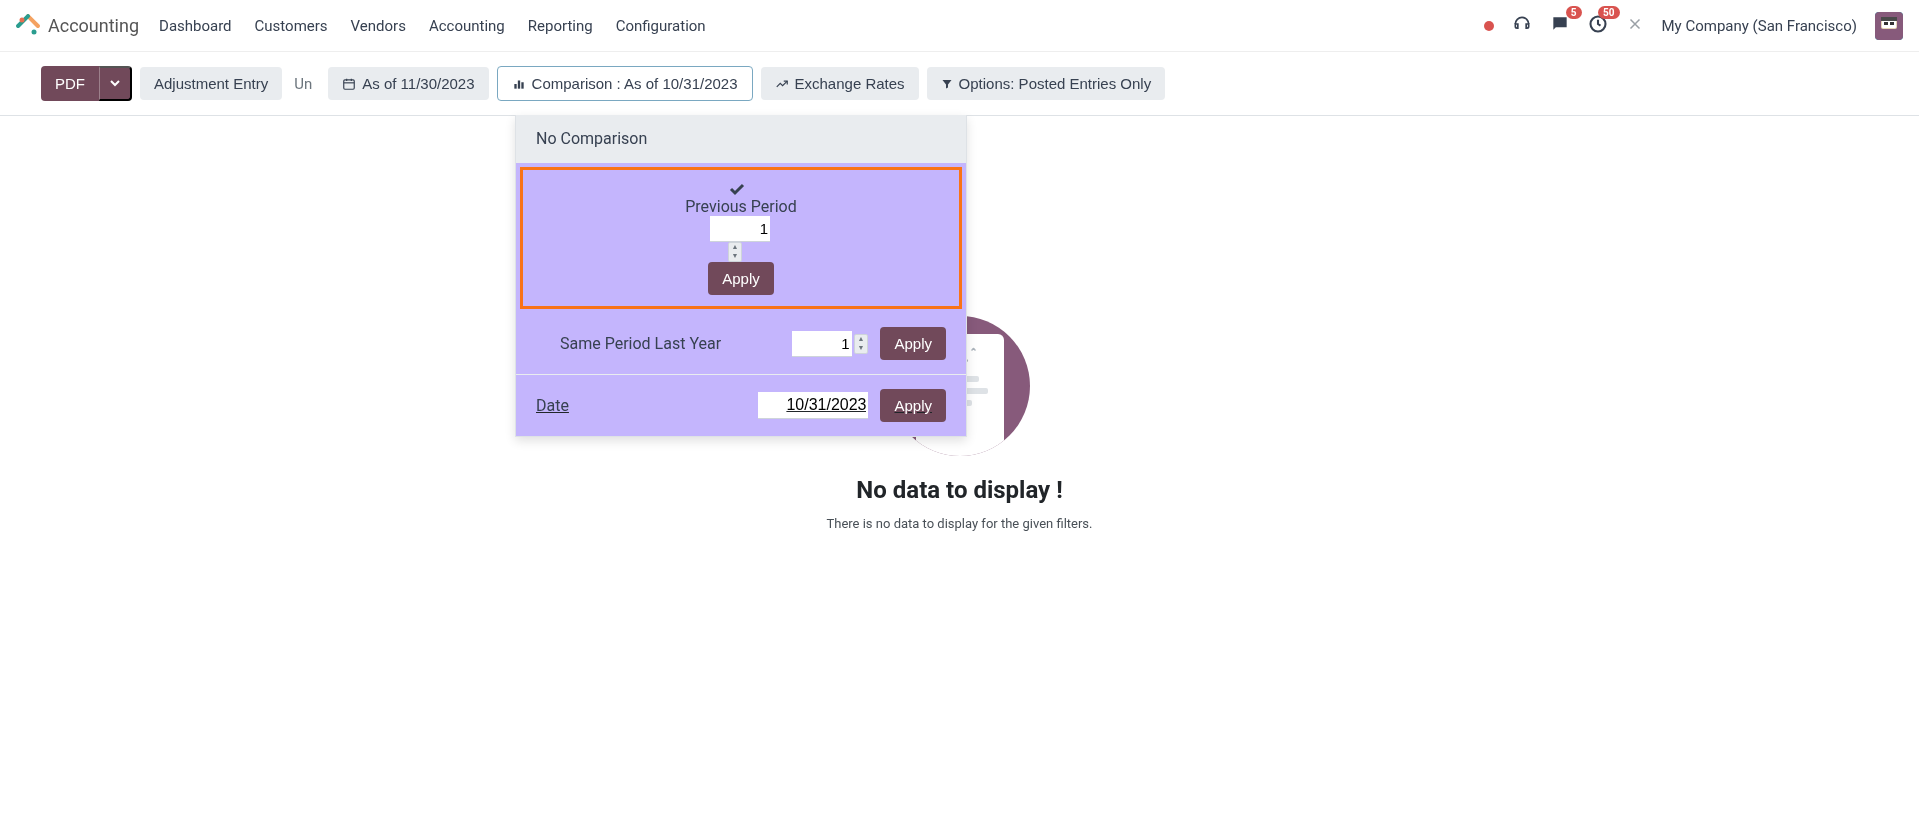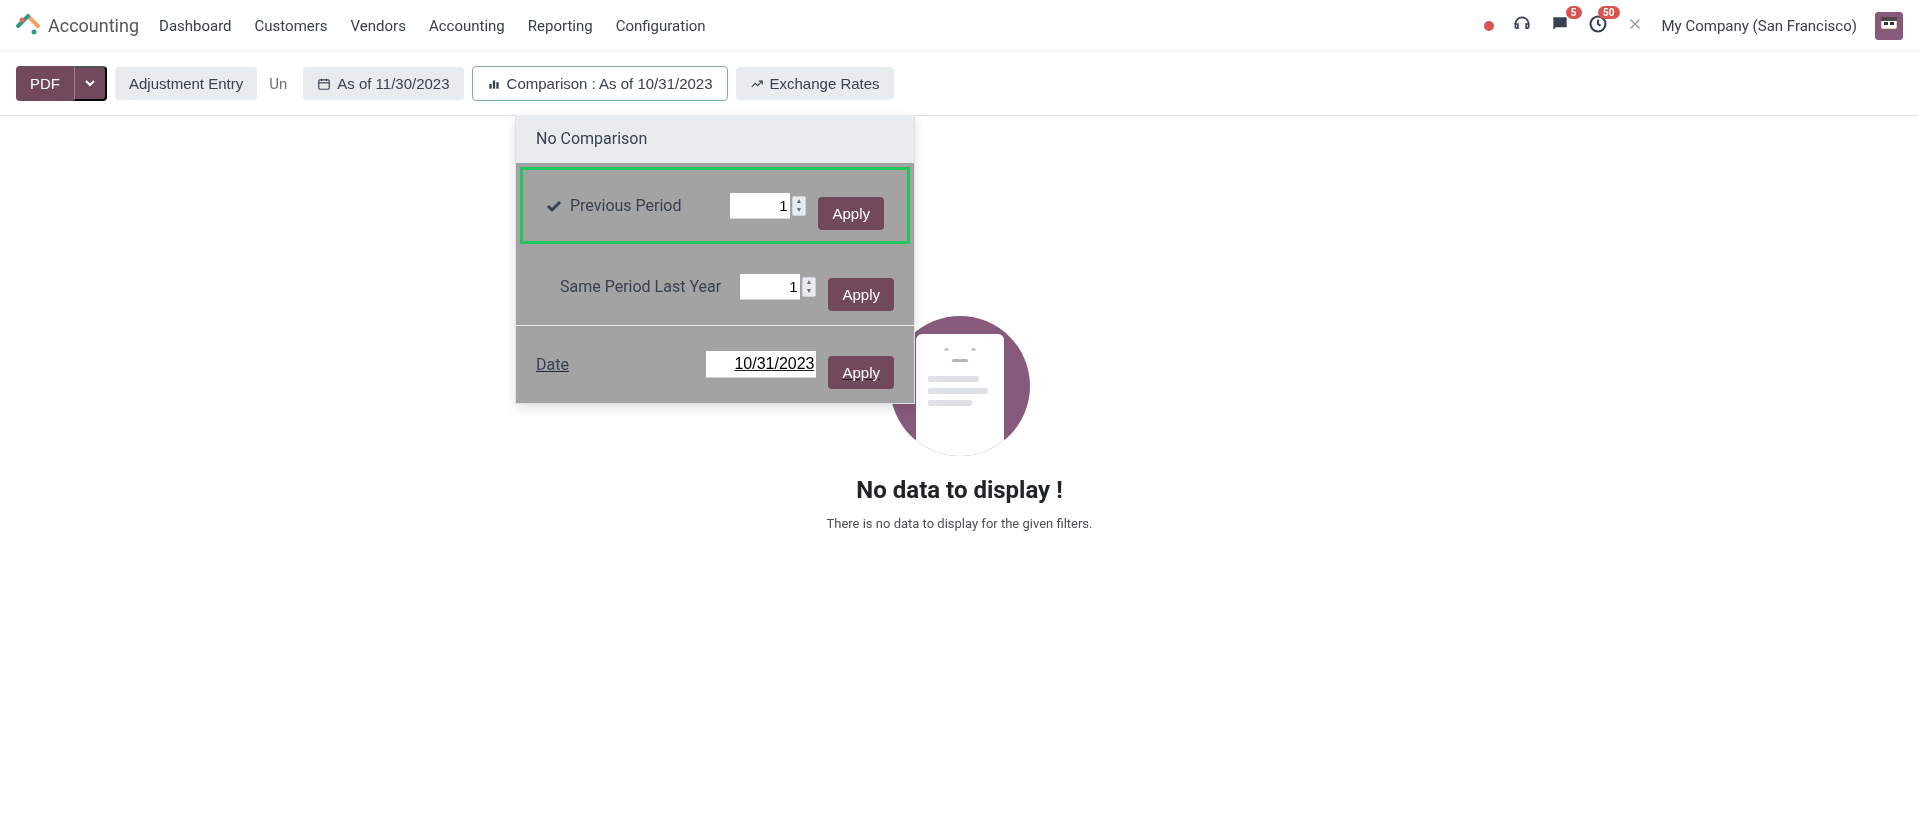--- a/index.html
+++ b/index.html
@@ -17,40 +17,40 @@
 .icon-btn { position: relative; cursor: pointer; color: #374151; }
 .badge { position: absolute; top: -8px; right: -12px; background: #d9534f; color: #fff; font-size: 10px; font-weight: bold; padding: 1px 5px; border-radius: 10px; }
 .company { font-size: 15px; color: #374151; }
 .avatar { width: 28px; height: 28px; border-radius: 4px; background: #17a2b8; display: flex; align-items: center; justify-content: center; overflow: hidden; }
 
 
 .toolbar { display: flex; align-items: center; gap: 8px; padding: 14px 16px; border-bottom: 1px solid #dee2e6; position: relative; }
 .btn { display: inline-flex; align-items: center; gap: 6px; padding: 8px 14px; border: none; border-radius: 4px; font-size: 15px; cursor: pointer; }
 .btn-primary { background: #71495a; color: #fff; }
 .btn-split { display: inline-flex; }
-.btn-split .btn-primary { border-radius: 4px 0 0 4px; }
+.btn-split .btn-primary { border-radius: 4px 0 0 4px; margin-left: 25px; }
 .btn-split .caret { background: #71495a; color: #fff; border-left: 1px solid rgba(255,255,255,0.3); padding: 8px 10px; border-radius: 0 4px 4px 0; cursor: pointer; }
 .btn-light { background: #e9ecef; color: #374151; }
 .btn-outline { background: #fff; border: 1px solid #7aa8c1; color: #374151; }
 .label-text { font-size: 15px; color: #6c757d; margin-left: 4px; margin-right: 8px; }
 
 
-.dropdown-panel { position: absolute; top: 100%; left: 515px; width: 400px; background: #a3a3a3; border: 1px solid #dee2e6; border-top: none; box-shadow: 0 4px 10px rgba(0,0,0,0.12); z-index: 100; }
+.dropdown-panel { position: absolute; top: 100%; left: 515px; width: 452px; background: #c4b5fd; border: 1px solid #dee2e6; border-top: none; box-shadow: 0 4px 10px rgba(0,0,0,0.12); z-index: 100; }
 .panel-row { display: flex; align-items: center; padding: 14px 20px; border-bottom: 1px solid #e9ecef; }
 .panel-row:last-child { border-bottom: none; text-decoration: underline; }
 .panel-row.header-row { background: #e9ecef; font-size: 16px; color: #374151; }
-.panel-row.highlighted { border: 3px solid #22c55e; margin: 4px; padding: 11px 23px; }
+.panel-row.highlighted { border: 3px solid #f97316; margin: 4px; padding: 11px 23px; flex-direction: column; }
 .row-check { width: 16px; height: 16px; margin-right: 8px; color: #374151; visibility: hidden; }
 .panel-row.selected .row-check { visibility: visible; }
 .row-label { flex: 1; font-size: 16px; color: #374151; }
 .row-input { width: 60px; text-align: right; border: none; border-bottom: 1px solid #ced4da; font-size: 15px; padding: 4px 2px; margin-right: 2px; }
 .spinner { display: flex; flex-direction: column; background: #e9ecef; border: 1px solid #ced4da; border-radius: 2px; margin-right: 12px; }
 .spinner span { font-size: 7px; line-height: 7px; padding: 1px 3px; cursor: pointer; color: #6c757d; }
 .date-input { border: none; border-bottom: 1px solid #ced4da; font-size: 16px; text-align: right; width: 110px; margin-right: 12px; padding: 4px 2px; }
-.btn-apply { background: #71495a; color: #fff; padding: 8px 14px; border: none; border-radius: 4px; font-size: 15px; cursor: pointer; margin-top: 16px; }
+.btn-apply { background: #71495a; color: #fff; padding: 8px 14px; border: none; border-radius: 4px; font-size: 15px; cursor: pointer; }
 
 
 .empty-state { display: flex; flex-direction: column; align-items: center; margin-top: 200px; }
 .empty-circle { width: 140px; height: 140px; border-radius: 50%; background: #875a7b; position: relative; overflow: hidden; margin-bottom: 20px; }
 .empty-doc { position: absolute; left: 26px; top: 18px; width: 88px; height: 140px; background: #fff; border-radius: 6px 6px 0 0; padding: 14px 12px; }
 .empty-doc .face { display: flex; justify-content: center; gap: 22px; margin-bottom: 6px; }
 .empty-doc .eye { width: 5px; height: 5px; border: 2px solid #adb5bd; border-radius: 50%; border-bottom-color: transparent; border-right-color: transparent; transform: rotate(45deg); }
 .empty-doc .mouth { width: 16px; height: 3px; background: #adb5bd; margin: 0 auto 14px; border-radius: 2px; }
 .empty-doc .line { height: 6px; background: #dee2e6; margin-bottom: 6px; border-radius: 2px; }
 .empty-doc .line.w1 { width: 80%; }
@@ -152,20 +152,26 @@
   </button>
 
   <button class="btn btn-light">
     <svg width="14" height="14" viewBox="0 0 24 24" fill="none" stroke="currentColor" stroke-width="2">
         <polyline points="3 17 9 11 13 15 21 7"></polyline>
         <polyline points="15 7 21 7 21 13"></polyline>
       </svg>
     <span>Exchange Rates</span>
   </button>
 
+  <button class="btn btn-light">
+    <svg width="12" height="12" viewBox="0 0 24 24" fill="currentColor">
+        <path d="M3 4h18l-7 9v6l-4 2v-8L3 4z"></path>
+      </svg>
+    <span>Options: Posted Entries Only</span>
+  </button>
 
   <div class="dropdown-panel">
     <div class="panel-row header-row">
       <span>No Comparison</span>
     </div>
     <div class="panel-row highlighted selected">
       <svg class="row-check" viewBox="0 0 16 16" fill="none" stroke="currentColor" stroke-width="3">
           <polyline points="2 8 6 12 14 4"></polyline>
         </svg>
       <span class="row-label">Previous Period</span>

